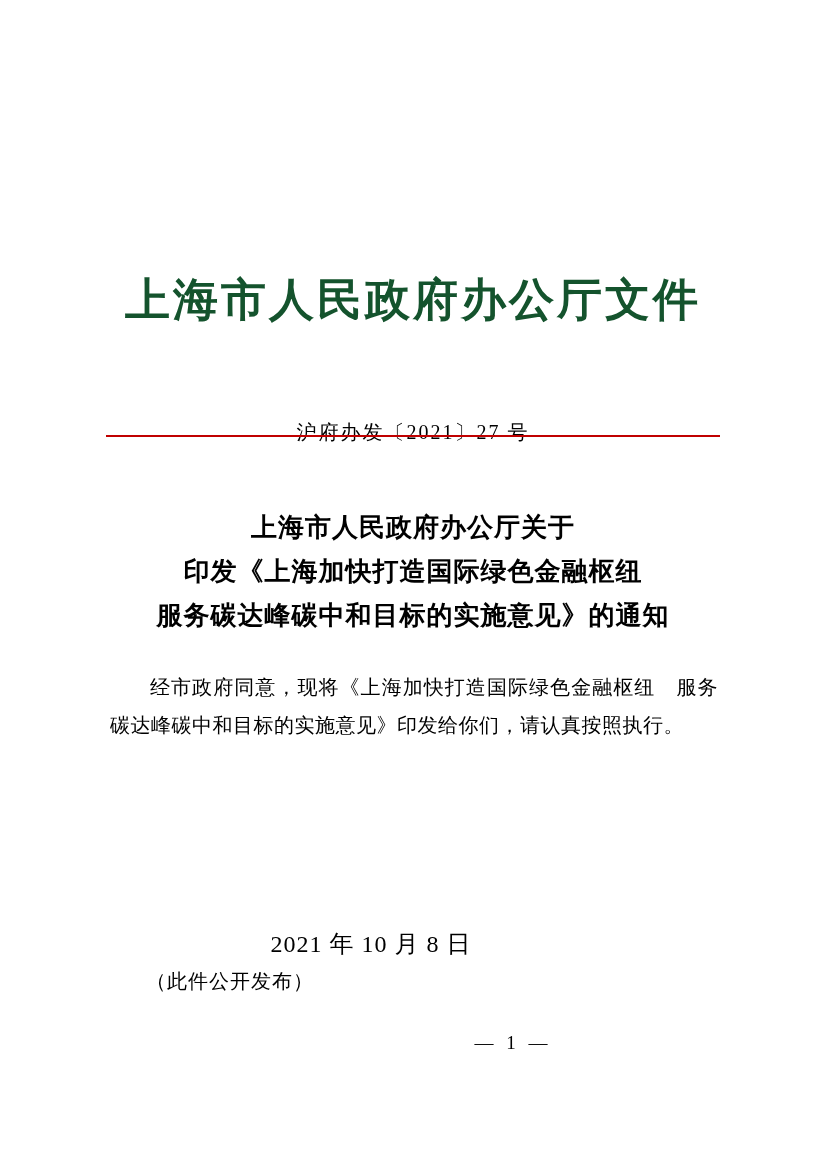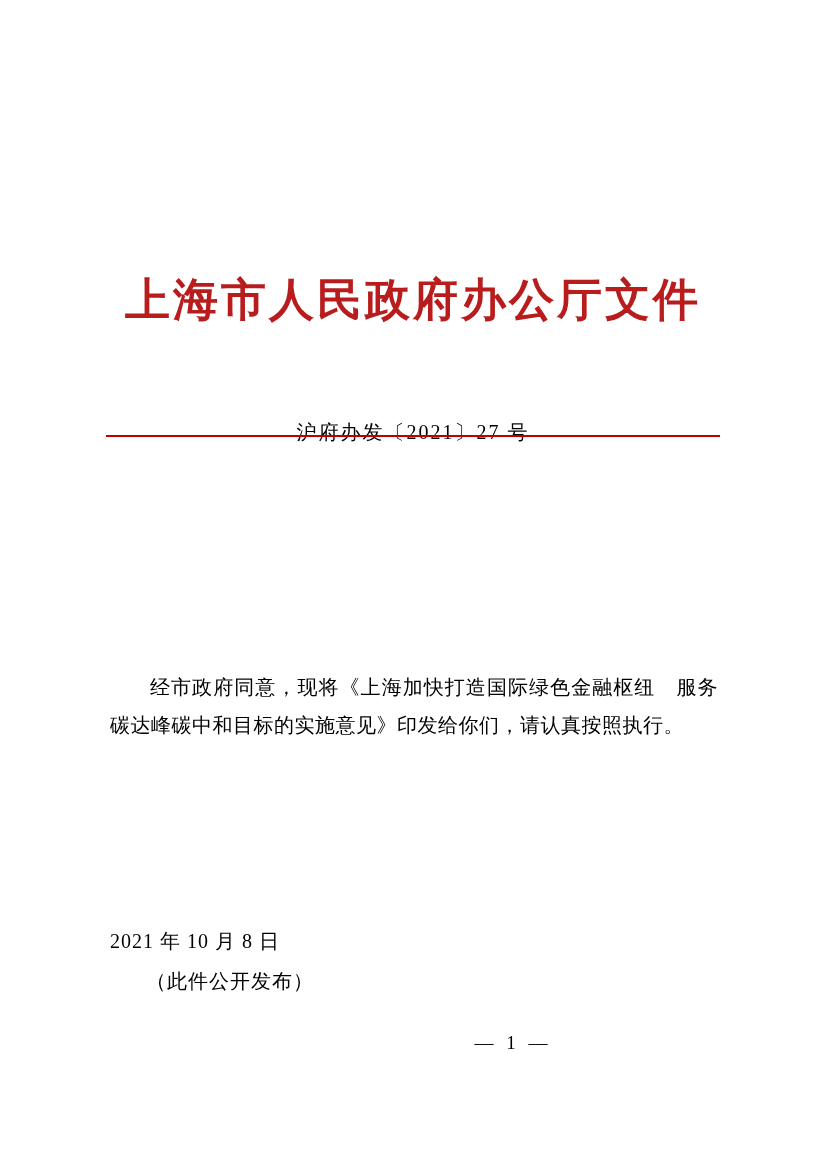--- a/index.html
+++ b/index.html
@@ -22,21 +22,21 @@
     box-sizing: border-box;
   }
 
   
   .masthead {
     position: absolute;
     top: 270px;
     left: 0;
     width: 826px;
     text-align: center;
-    color: #b91c1c;
+    color: #14532d;
     font-family: "DejaVu Serif", "Liberation Serif", serif;
     font-weight: bold;
     font-size: 45px;
     letter-spacing: 3px;
     white-space: nowrap;
   }
 
   
   .doc-number {
     position: absolute;
@@ -94,23 +94,23 @@
     text-indent: 2em;
     text-align: justify;
   }
 
   
   .date-line {
     position: absolute;
     top: 928px;
     left: 110px;
     width: 608px;
-    text-align: left;
+    text-align: center;
     padding-right: 86px;
-    font-size: 20px;
+    font-size: 24px;
     letter-spacing: 1px;
     box-sizing: border-box;
   }
 
   
   .public-note {
     position: absolute;
     top: 968px;
     left: 146px;
     font-size: 20px;
@@ -134,20 +134,25 @@
 <body>
 
 <div class="page">
 
   <div class="masthead">上海市人民政府办公厅文件</div>
 
   <div class="doc-number">沪府办发〔2021〕27 号</div>
 
   <div class="red-rule"></div>
 
+  <div class="title-block">
+    <div class="title-line">上海市人民政府办公厅关于</div>
+    <div class="title-line">印发《上海加快打造国际绿色金融枢纽</div>
+    <div class="title-line">服务碳达峰碳中和目标的实施意见》的通知</div>
+  </div>
 
   <div class="body-block">
     <div class="para">经市政府同意，现将《上海加快打造国际绿色金融枢纽　服务碳达峰碳中和目标的实施意见》印发给你们，请认真按照执行。</div>
   </div>
 
   <div class="date-line">2021 年 10 月 8 日</div>
 
   <div class="public-note">（此件公开发布）</div>
 
   <div class="page-number">— 1 —</div>

